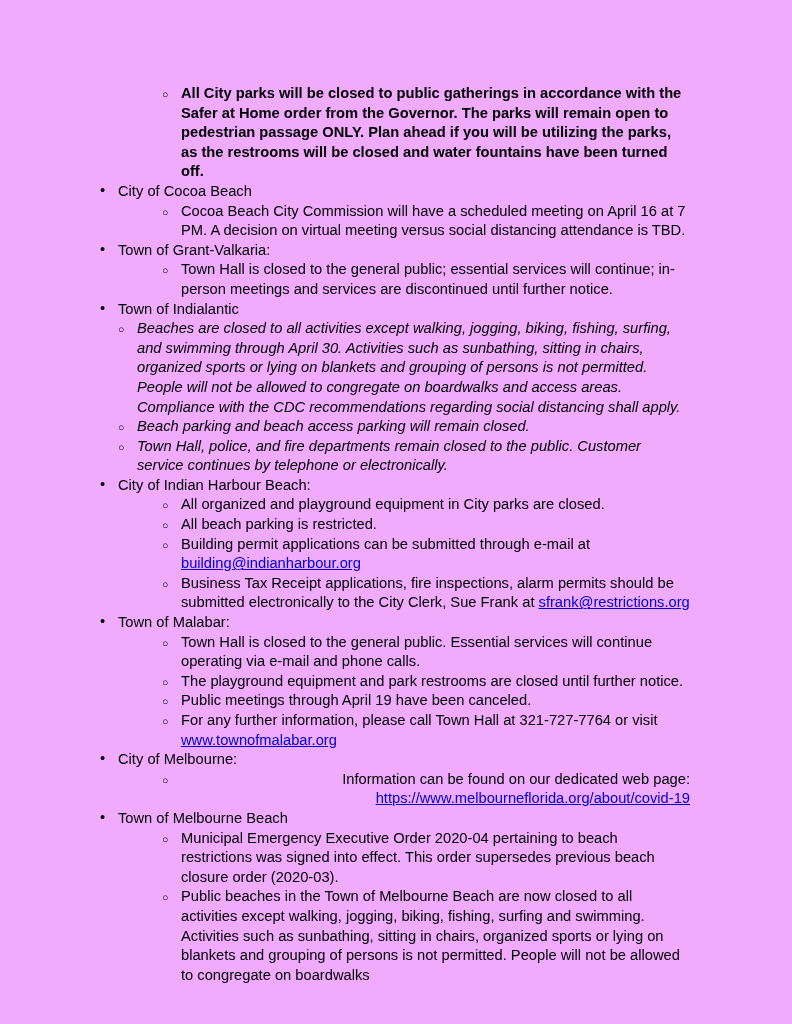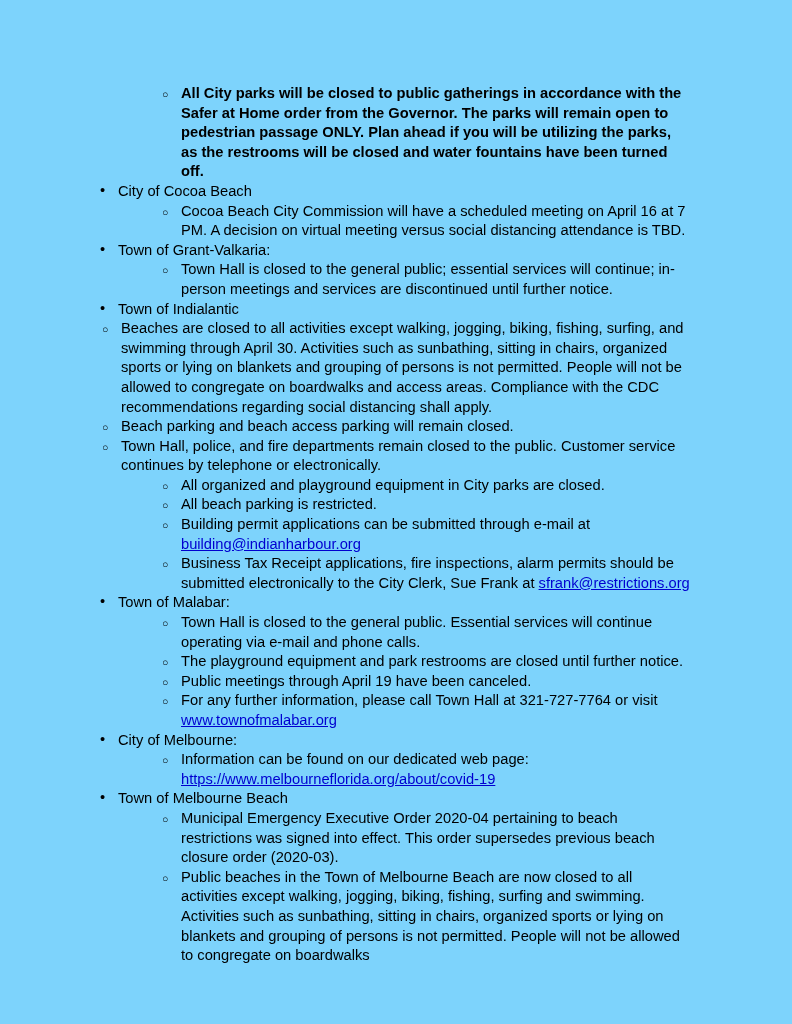--- a/index.html
+++ b/index.html
@@ -9,21 +9,21 @@
     background: #ffffff;
   }
   body {
     font-family: "Liberation Sans", sans-serif;
     color: #000000;
   }
   .page {
     position: relative;
     width: 792px;
     height: 1024px;
-    background: #7dd3fc;
+    background: #f0abfc;
     overflow: hidden;
     box-sizing: border-box;
   }
   .doc-body {
     position: absolute;
     left: 0;
     top: 84px;
     width: 792px;
   }
   ul.lvl1 {
@@ -131,33 +131,36 @@
         <li class="l1 sub-holder" style="padding-left: 118px;">
           <ul class="lvl2">
             <li class="l2">
               <span class="l2text"><span>Town Hall is closed to the general public; essential services will continue; in-person meetings and services are discontinued until further notice.</span></span>
             </li>
           </ul>
         </li>
         <li class="l1">
           <span class="l1text">Town of Indialantic</span>
         </li>
-        <li class="l1 sub-holder" style="padding-left: 58px;">
+        <li class="l1 sub-holder" style="padding-left: 74px; font-style: italic;">
           <ul class="lvl2">
             <li class="l2">
               <span class="l2text"><span>Beaches are closed to all activities except walking, jogging, biking, fishing, surfing, and swimming through April 30. Activities such as sunbathing, sitting in chairs, organized sports or lying on blankets and grouping of persons is not permitted. People will not be allowed to congregate on boardwalks and access areas. Compliance with the CDC recommendations regarding social distancing shall apply.</span></span>
             </li>
             <li class="l2">
               <span class="l2text"><span>Beach parking and beach access parking will remain closed.</span></span>
             </li>
             <li class="l2">
               <span class="l2text"><span>Town Hall, police, and fire departments remain closed to the public. Customer service continues by telephone or electronically.</span></span>
             </li>
           </ul>
         </li>
+        <li class="l1">
+          <span class="l1text">City of Indian Harbour Beach:</span>
+        </li>
         <li class="l1 sub-holder" style="padding-left: 118px;">
           <ul class="lvl2">
             <li class="l2">
               <span class="l2text"><span>All organized and playground equipment in City parks are closed.</span></span>
             </li>
             <li class="l2">
               <span class="l2text"><span>All beach parking is restricted.</span></span>
             </li>
             <li class="l2">
               <span class="l2text"><span>Building permit applications can be submitted through e-mail at </span><a class="lnk" href="#">building@indianharbour.org</a></span>
@@ -182,21 +185,21 @@
               <span class="l2text"><span>Public meetings through April 19 have been canceled.</span></span>
             </li>
             <li class="l2">
               <span class="l2text"><span> For any further information, please call Town Hall at 321-727-7764 or visit </span><a class="lnk" href="#">www.townofmalabar.org</a></span>
             </li>
           </ul>
         </li>
         <li class="l1">
           <span class="l1text">City of Melbourne:</span>
         </li>
-        <li class="l1 sub-holder" style="padding-left: 118px;">
+        <li class="l1 sub-holder" style="padding-left: 118px; text-align: right;">
           <ul class="lvl2">
             <li class="l2">
               <span class="l2text"><span>Information can be found on our dedicated web page: </span><a class="lnk" href="#">https://www.melbourneflorida.org/about/covid-19</a></span>
             </li>
           </ul>
         </li>
         <li class="l1">
           <span class="l1text">Town of Melbourne Beach</span>
         </li>
         <li class="l1 sub-holder" style="padding-left: 118px;">

